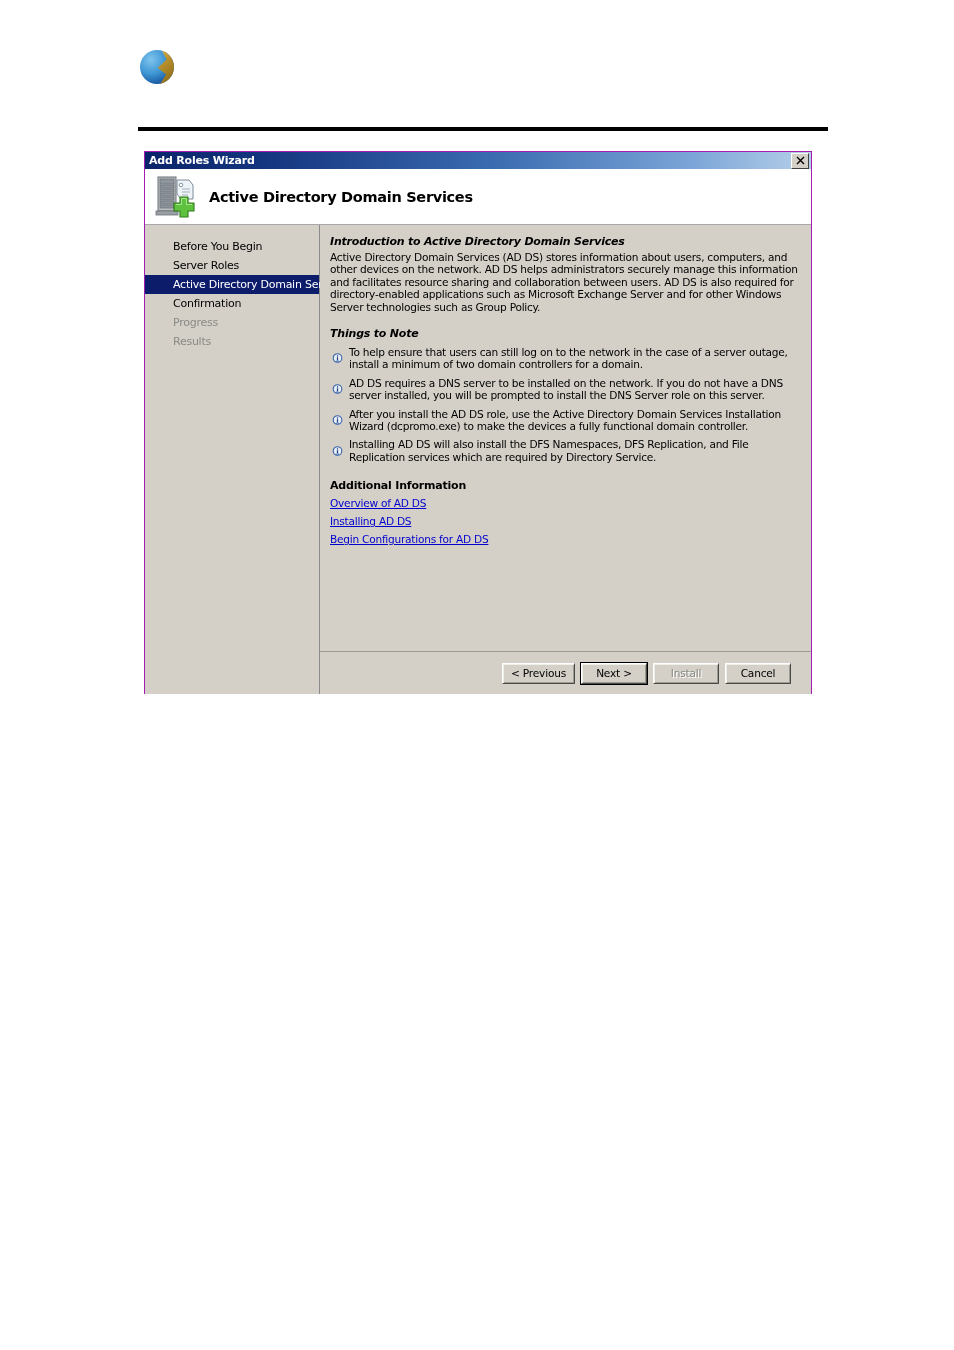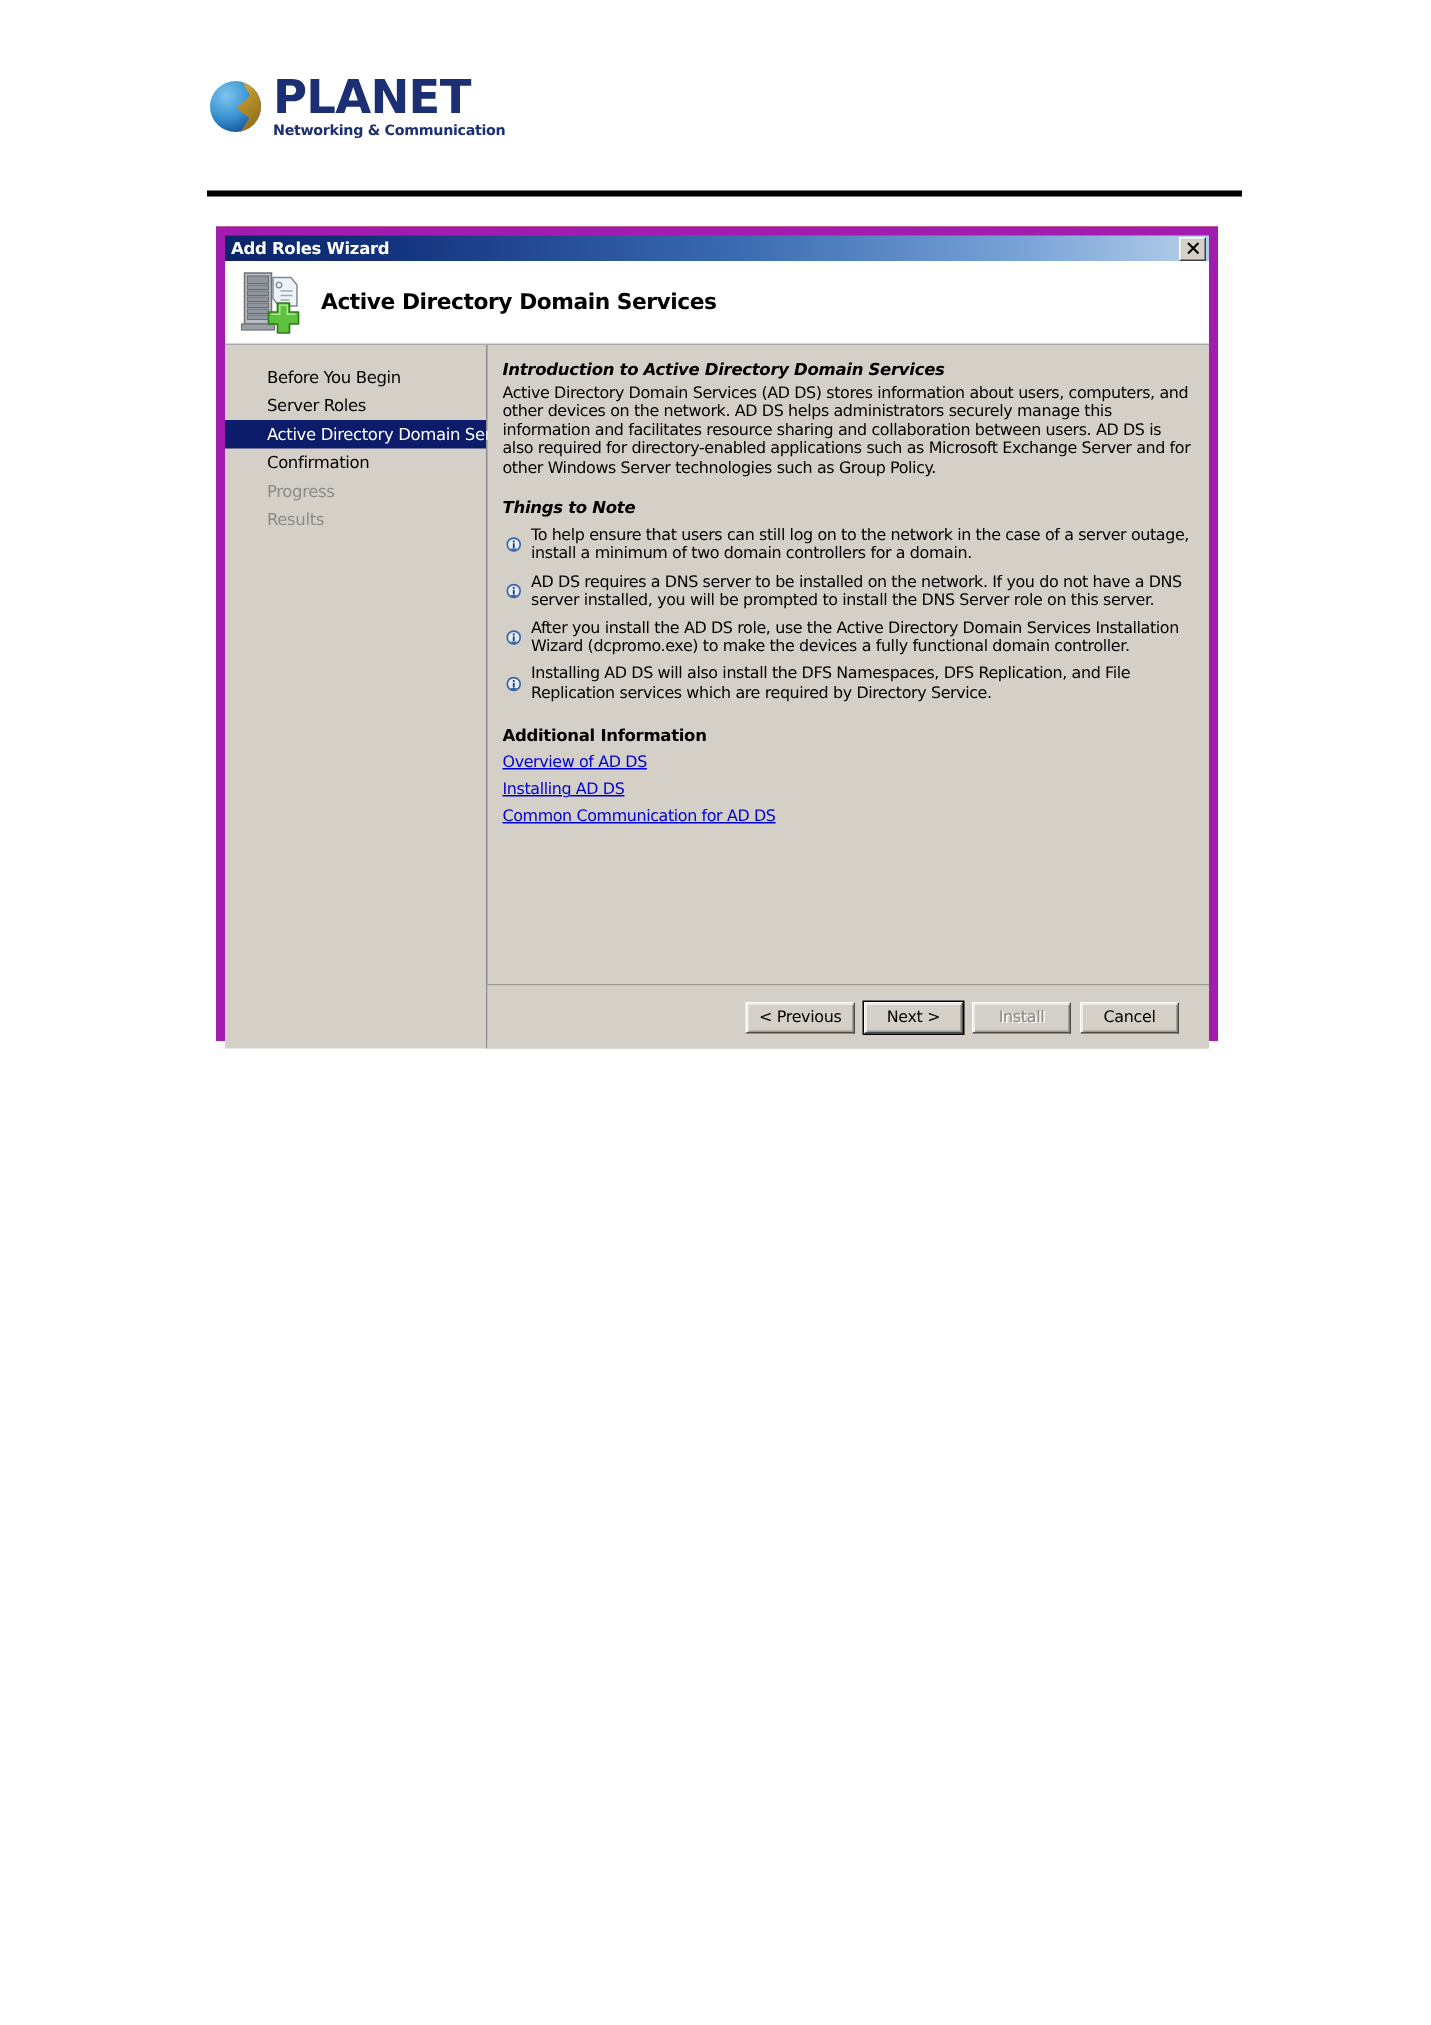--- a/index.html
+++ b/index.html
@@ -75,22 +75,22 @@
     background: #000000;
   }
 
   
   .dialog {
     position: absolute;
     left: 144px;
     top: 151px;
     width: 668px;
     height: 543px;
-    background: #c2410c;
-    border: 6px solid #a21caf;
+    background: #0f766e;
+    border: 1px solid #a21caf;
     box-sizing: border-box;
     font-size: 11px;
     color: #000;
   }
 
   .titlebar {
     height: 17px;
     background: linear-gradient(to right, #0a246a 0%, #14357f 18%, #3a6bb0 52%, #7ba5d8 82%, #b6cfe9 100%);
     display: flex;
     align-items: center;
@@ -290,24 +290,20 @@
     text-shadow: 1px 1px 0 #ffffff;
     cursor: default;
   }
 </style>
 </head>
 <body>
 
 <div class="page-header">
   <div class="logo-wrap">
     <div class="logo-sphere"></div>
-    <div class="logo-text">
-      <div class="logo-word">PLANET</div>
-      <div class="logo-tag">Networking &amp; Communication</div>
-    </div>
   </div>
 </div>
 <div class="header-rule"></div>
 
 <div class="dialog">
 
   <div class="titlebar">
     <div class="titlebar-text">Add Roles Wizard</div>
     <div class="close-btn">
       <svg width="9" height="9" viewBox="0 0 9 9" aria-hidden="true">
@@ -405,21 +401,21 @@
               <rect x="4.9" y="4.2" width="1.2" height="3.2" fill="#1c3f78"></rect>
               <rect x="4.9" y="2.3" width="1.2" height="1.3" fill="#1c3f78"></rect>
             </svg>
           </span>
           <span class="note-text">Installing AD DS will also install the DFS Namespaces, DFS Replication, and File Replication services which are required by Directory Service.</span>
         </div>
 
         <div class="addl-head">Additional Information</div>
         <a class="link">Overview of AD DS</a>
         <a class="link">Installing AD DS</a>
-        <a class="link">Common Communication for AD DS</a>
+        <a class="link">Begin Configurations for AD DS</a>
 
       </div>
 
       <div class="footer">
         <div class="btn">&lt; Previous</div>
         <div class="btn default">Next &gt;</div>
         <div class="btn disabled">Install</div>
         <div class="btn">Cancel</div>
       </div>
     </div>

